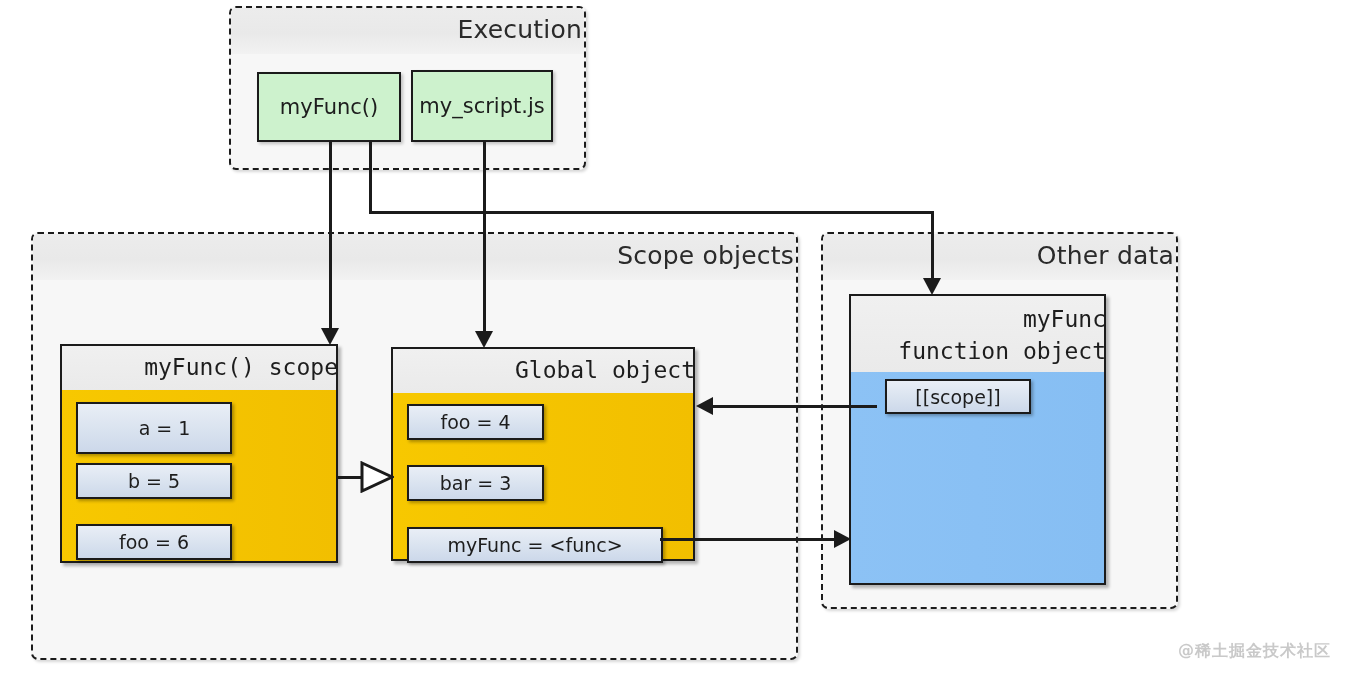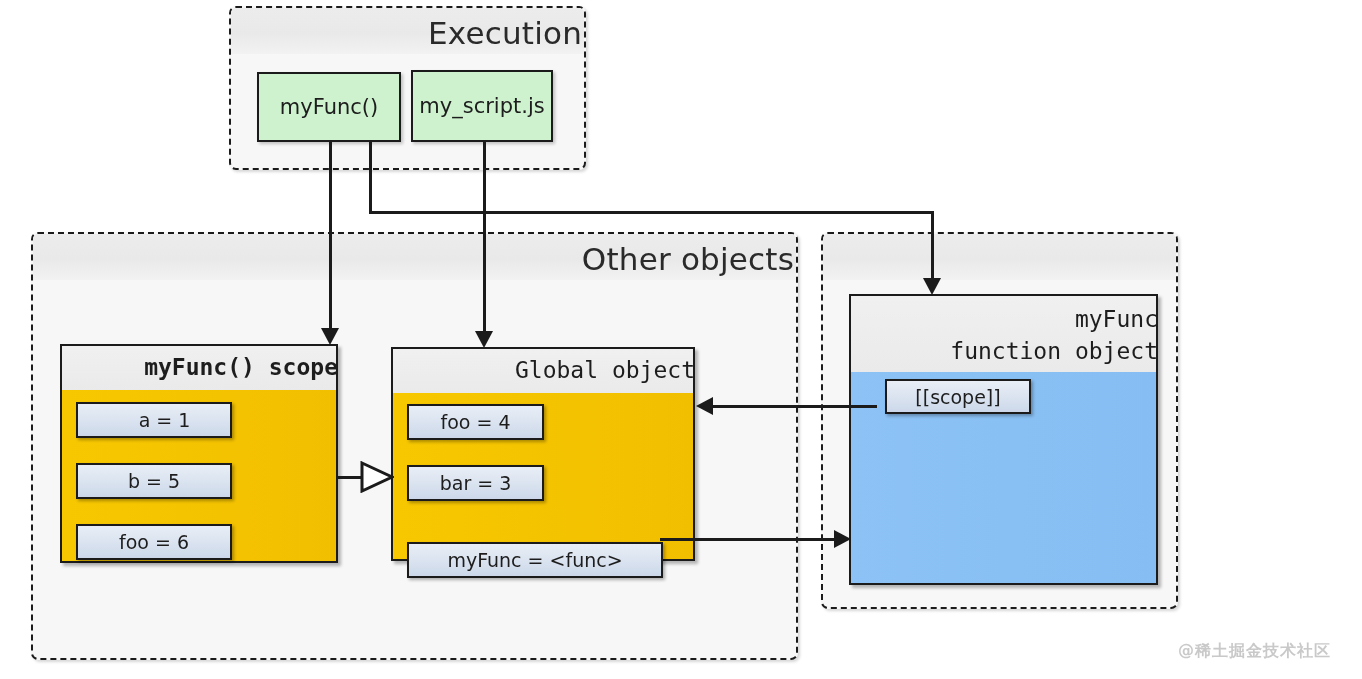--- a/index.html
+++ b/index.html
@@ -34,21 +34,21 @@
     right: 0;
     height: 46px;
     background: linear-gradient(to bottom, #ececec 0%, #e9e9e9 55%, #f2f2f2 100%);
     border-radius: 5px 5px 0 0;
     box-sizing: border-box;
   }
   .group-title {
     position: absolute;
     right: 2px;
     top: 7px;
-    font-size: 31px;
+    font-size: 25px;
     color: #2a2a2a;
     letter-spacing: 0.2px;
     white-space: nowrap;
   }
 
   
   .greenbox {
     position: absolute;
     box-sizing: border-box;
     background: #cdf2cd;
@@ -163,33 +163,34 @@
   <div class="greenbox" style="left:411px; top:70px; width:142px; height:72px;">
     <span>my_script.js</span>
   </div>
 
   <div class="greenbox" style="left:257px; top:72px; width:144px; height:70px;">
     <span>myFunc()</span>
   </div>
 
   <div class="group" style="left:31px; top:232px; width:767px; height:428px;">
     <div class="group-header"></div>
-    <div class="group-title">Other objects</div>
+    <div class="group-title">Scope objects</div>
   </div>
 
   <div class="group" style="left:821px; top:232px; width:357px; height:377px;">
     <div class="group-header"></div>
+    <div class="group-title">Other data</div>
   </div>
 
   <div class="objbox obj-yellow" style="left:60px; top:344px; width:278px; height:219px;">
     <div class="body"></div>
-    <div class="titlebar" style="height:44px;font-weight:bold;">
+    <div class="titlebar" style="height:44px;">
       <div class="titletext" style="top:6px;">myFunc() scope</div>
     </div>
-    <div class="chip" style="left:14px; top:56px; width:156px; height:36px;padding-left:21px;">
+    <div class="chip" style="left:14px; top:56px; width:156px; height:52px;padding-left:21px;">
       <span>a = 1</span>
     </div>
     <div class="chip" style="left:14px; top:117px; width:156px; height:36px;">
       <span>b = 5</span>
     </div>
     <div class="chip" style="left:14px; top:178px; width:156px; height:36px;">
       <span>foo = 6</span>
     </div>
   </div>
 
@@ -197,26 +198,26 @@
     <div class="body"></div>
     <div class="titlebar" style="height:44px;">
       <div class="titletext" style="top:6px;">Global object</div>
     </div>
     <div class="chip" style="left:14px; top:55px; width:137px; height:36px;">
       <span>foo = 4</span>
     </div>
     <div class="chip" style="left:14px; top:116px; width:137px; height:36px;">
       <span>bar = 3</span>
     </div>
-    <div class="chip" style="left:14px; top:193px; width:256px; height:36px;">
+    <div class="chip" style="left:14px; top:178px; width:256px; height:36px;">
       <span>myFunc = &lt;func&gt;</span>
     </div>
   </div>
 
-  <div class="objbox obj-blue" style="left:849px; top:294px; width:309px; height:291px;">
+  <div class="objbox obj-blue" style="left:849px; top:294px; width:257px; height:291px;">
     <div class="body"></div>
     <div class="titlebar" style="height:76px;">
       <div class="titletext" style="top:8px;">myFunc</div>
       <div class="titletext" style="top:40px;">function object</div>
     </div>
     <div class="chip" style="left:26px; top:83px; width:146px; height:35px;margin-left:8px;">
       <span>[[scope]]</span>
     </div>
   </div>
 

